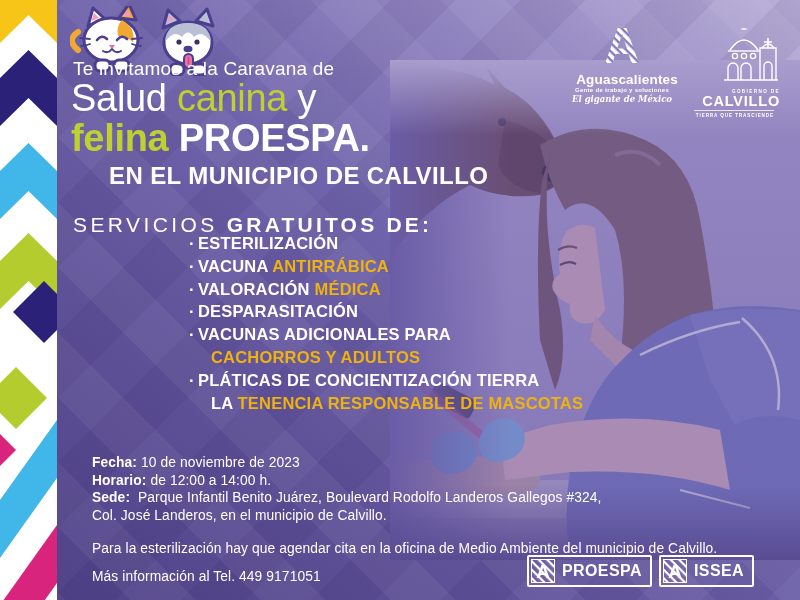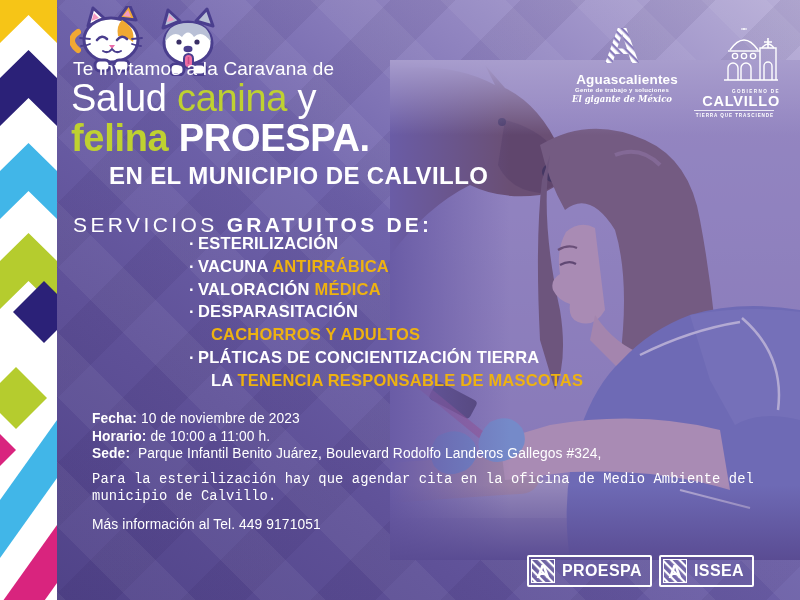--- a/index.html
+++ b/index.html
@@ -26,23 +26,23 @@
   .yellow{color:var(--yellow);}
   .municipio{left:73px;top:162px;font-size:24px;font-weight:600;letter-spacing:.4px;margin-left:36px;}
   .municipio .b{font-weight:900;}
   .svc-head{left:73px;top:190px;font-size:21px;margin-top:23px;}
   .svc-head .lt{font-weight:300;letter-spacing:3.4px;}
   .svc-head .b{font-weight:800;letter-spacing:3.2px;}
   .svc-list{left:189px;top:232px;font-size:16.5px;font-weight:800;line-height:22.8px;letter-spacing:.2px;}
   .svc-list .row{white-space:nowrap;}
   .svc-list .row.indent{padding-left:13px;}
   .svc-list .bullet{display:inline-block;min-width:9px;}
-  .details{left:92px;top:410px;font-size:13.8px;line-height:17.6px;font-weight:400;letter-spacing:.1px;}
+  .details{left:92px;top:454px;font-size:13.8px;line-height:17.6px;font-weight:400;letter-spacing:.1px;}
   .details .lbl{font-weight:800;}
-  .details .note{margin-top:8px;font-family:Liberation Mono, monospace;}
+  .details .note{margin-top:16px;}
   .details .contact{margin-top:10px;}
   .ags-logo{position:absolute;left:566px;top:21px;width:112px;z-index:6;text-align:center;}
   .ags-logo .name{font-size:13.5px;font-weight:800;letter-spacing:.2px;margin-top:1px;text-align:right;}
   .ags-logo .tag{font-size:6px;font-weight:600;letter-spacing:.3px;}
   .ags-logo .slogan{font-family:"DejaVu Serif",serif;font-style:italic;font-size:8.5px;font-weight:700;margin-top:1px;}
   .cal-logo{position:absolute;left:688px;top:28px;width:92px;z-index:6;text-align:right;}
   .cal-logo .gob{font-size:4.6px;font-weight:600;letter-spacing:1.4px;margin-top:1px;}
   .cal-logo .name{font-size:14.5px;font-weight:900;letter-spacing:.8px;line-height:15px;}
   .cal-logo .tag{font-size:4.6px;font-weight:600;letter-spacing:.9px;border-top:1px solid rgba(255,255,255,.8);padding-top:1.5px;margin:1px 6px 0 6px;}
   .badge{position:absolute;top:555px;height:32px;border:2px solid #fff;border-radius:2px;display:flex;align-items:center;gap:7px;padding:2px 8px 2px 2px;z-index:6;background:rgba(255,255,255,0.03);}
@@ -174,29 +174,31 @@
   </div>
   <div class="txt svc-head">
     <span class="lt">SERVICIOS </span><span class="b">GRATUITOS DE:</span>
   </div>
 
   <div class="txt svc-list">
     <div class="row"><span class="bullet">·</span><span>ESTERILIZACIÓN</span><span class="yellow"></span></div>
     <div class="row"><span class="bullet">·</span><span>VACUNA </span><span class="yellow">ANTIRRÁBICA</span></div>
     <div class="row"><span class="bullet">·</span><span>VALORACIÓN </span><span class="yellow">MÉDICA</span></div>
     <div class="row"><span class="bullet">·</span><span>DESPARASITACIÓN</span><span class="yellow"></span></div>
+    <div class="row"><span class="bullet">·</span><span>VACUNAS ADICIONALES PARA</span><span class="yellow"></span></div>
     <div class="row indent"><span class="bullet"></span><span></span><span class="yellow">CACHORROS Y ADULTOS</span></div>
     <div class="row"><span class="bullet">·</span><span>PLÁTICAS DE CONCIENTIZACIÓN TIERRA</span><span class="yellow"></span></div>
     <div class="row indent"><span class="bullet"></span><span>LA </span><span class="yellow">TENENCIA RESPONSABLE DE MASCOTAS</span></div>
   </div>
 
   <div class="txt details">
     <div><span class="lbl">Fecha:</span> <span>10 de noviembre de 2023</span></div>
-    <div><span class="lbl">Horario:</span> <span>de 10:00 a 11:00 h.</span></div>
+    <div><span class="lbl">Horario:</span> <span>de 12:00 a 14:00 h.</span></div>
     <div><span class="lbl">Sede:</span>&nbsp; <span>Parque Infantil Benito Juárez, Boulevard Rodolfo Landeros Gallegos #324,</span></div>
+    <div><span>Col. José Landeros, en el municipio de Calvillo.</span></div>
     <div class="note">Para la esterilización hay que agendar cita en la oficina de Medio Ambiente del municipio de Calvillo.</div>
     <div class="contact">Más información al Tel. 449 9171051</div>
   </div>
 
   <div class="ags-logo">
     <svg width="48" height="46" viewBox="0 0 46 46">
       <defs>
         <pattern id="zig" width="6" height="6" patternUnits="userSpaceOnUse" patternTransform="rotate(45)">
           <rect width="6" height="6" fill="#ffffff"></rect>
           <rect width="6" height="2.4" fill="rgba(122,108,180,0.9)"></rect>

